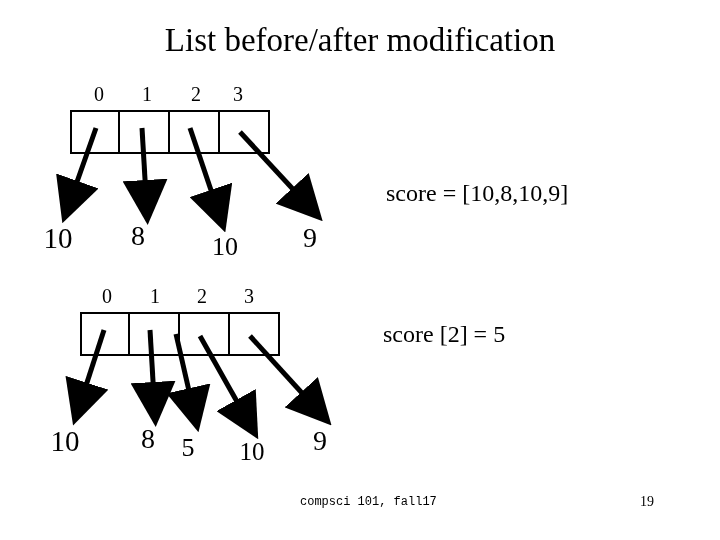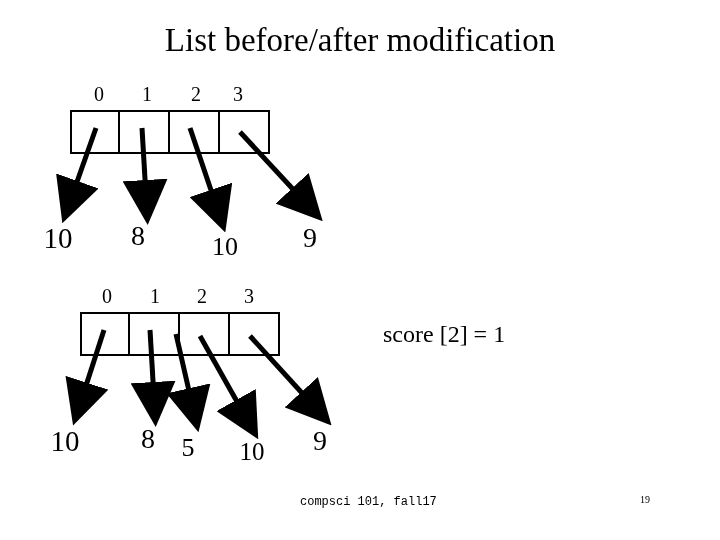--- a/index.html
+++ b/index.html
@@ -71,21 +71,21 @@
     position: absolute;
     left: 300px;
     top: 495px;
     font-size: 12px;
     font-family: Liberation Mono, monospace;
   }
   .footer-right {
     position: absolute;
     left: 640px;
     top: 494px;
-    font-size: 10px;
+    font-size: 14px;
     font-family: "Liberation Serif", serif;
   }
 
   svg.arrows {
     position: absolute;
     left: 0;
     top: 0;
     width: 720px;
     height: 540px;
     pointer-events: none;
@@ -126,21 +126,22 @@
     <div class="cell" style="width:50px;"></div>
     <div class="cell" style="width:50px;"></div>
   </div>
 
   <div class="val" style="left:35px; top:425px; width:60px; font-size:29px;">10</div>
   <div class="val" style="left:128px; top:423px; width:40px; font-size:28px;">8</div>
   <div class="val" style="left:168px; top:433px; width:40px; font-size:26px;">5</div>
   <div class="val" style="left:222px; top:438px; width:60px; font-size:25px;">10</div>
   <div class="val" style="left:300px; top:425px; width:40px; font-size:28px;">9</div>
 
-  <div class="side-text" style="left:383px; top:321px;">score [2] = 1</div>
+  <div class="side-text" style="left:386px; top:180px;">score = [10,8,10,9]</div>
+  <div class="side-text" style="left:383px; top:321px;">score [2] = 5</div>
 
   <svg class="arrows" viewBox="0 0 720 540">
     <defs>
       <marker id="ah" markerWidth="9" markerHeight="9" refX="3.2" refY="4.5" orient="auto" markerUnits="strokeWidth">
         <path d="M0,0 L9,4.5 L0,9 z" fill="#000"></path>
       </marker>
     </defs>
 
     <g stroke="#000" stroke-width="5" fill="none" marker-end="url(#ah)">
       <line x1="96" y1="128" x2="72" y2="196"></line>

